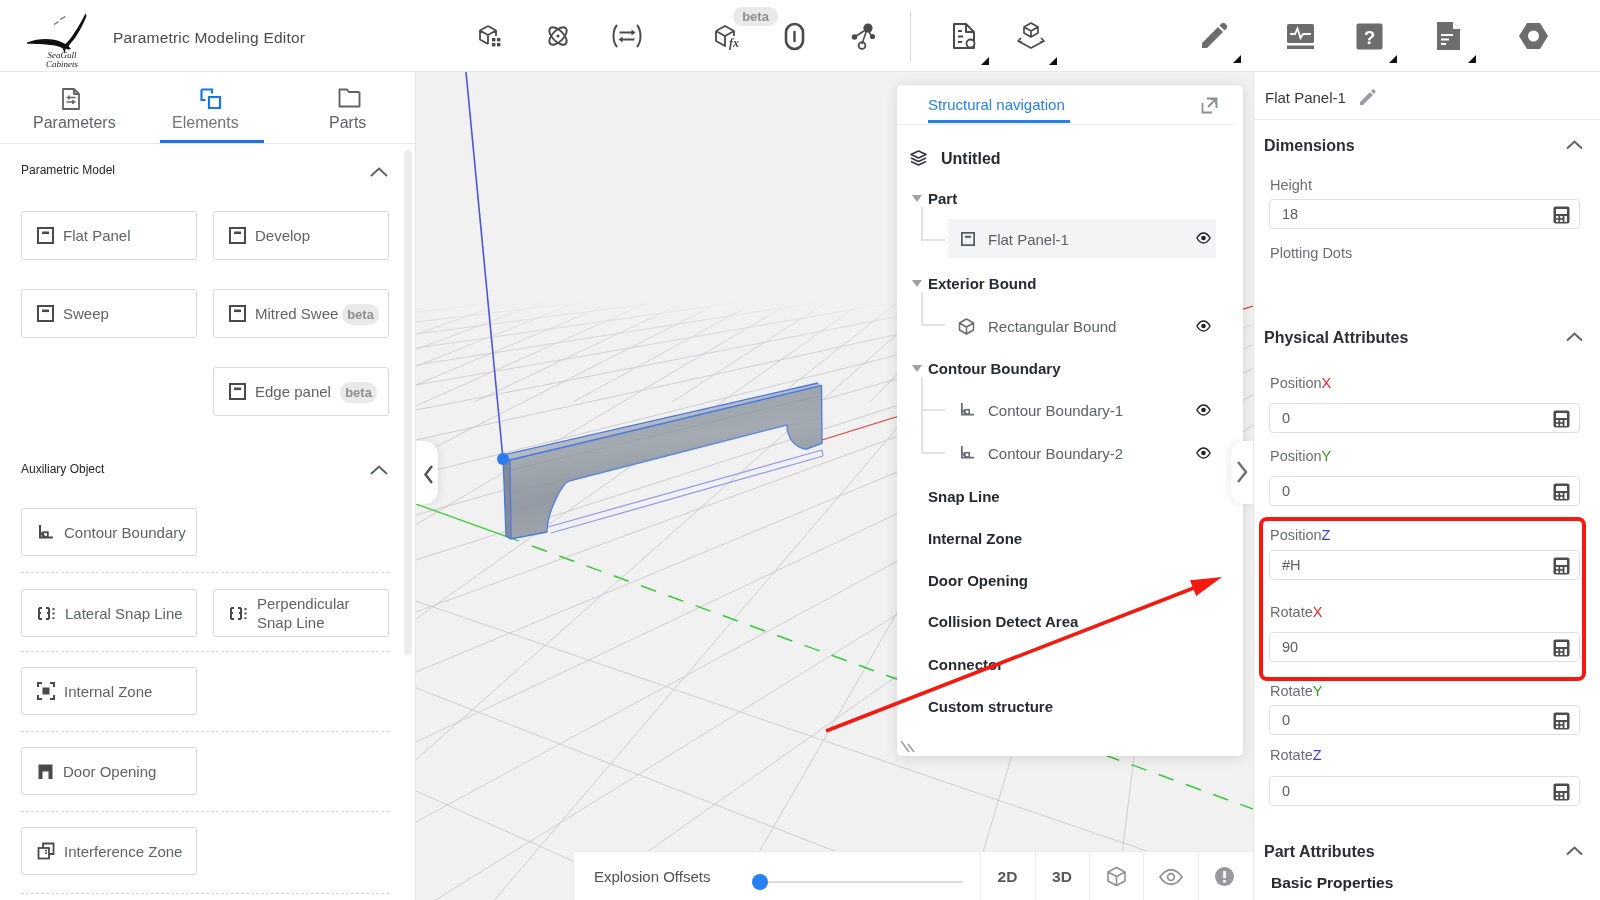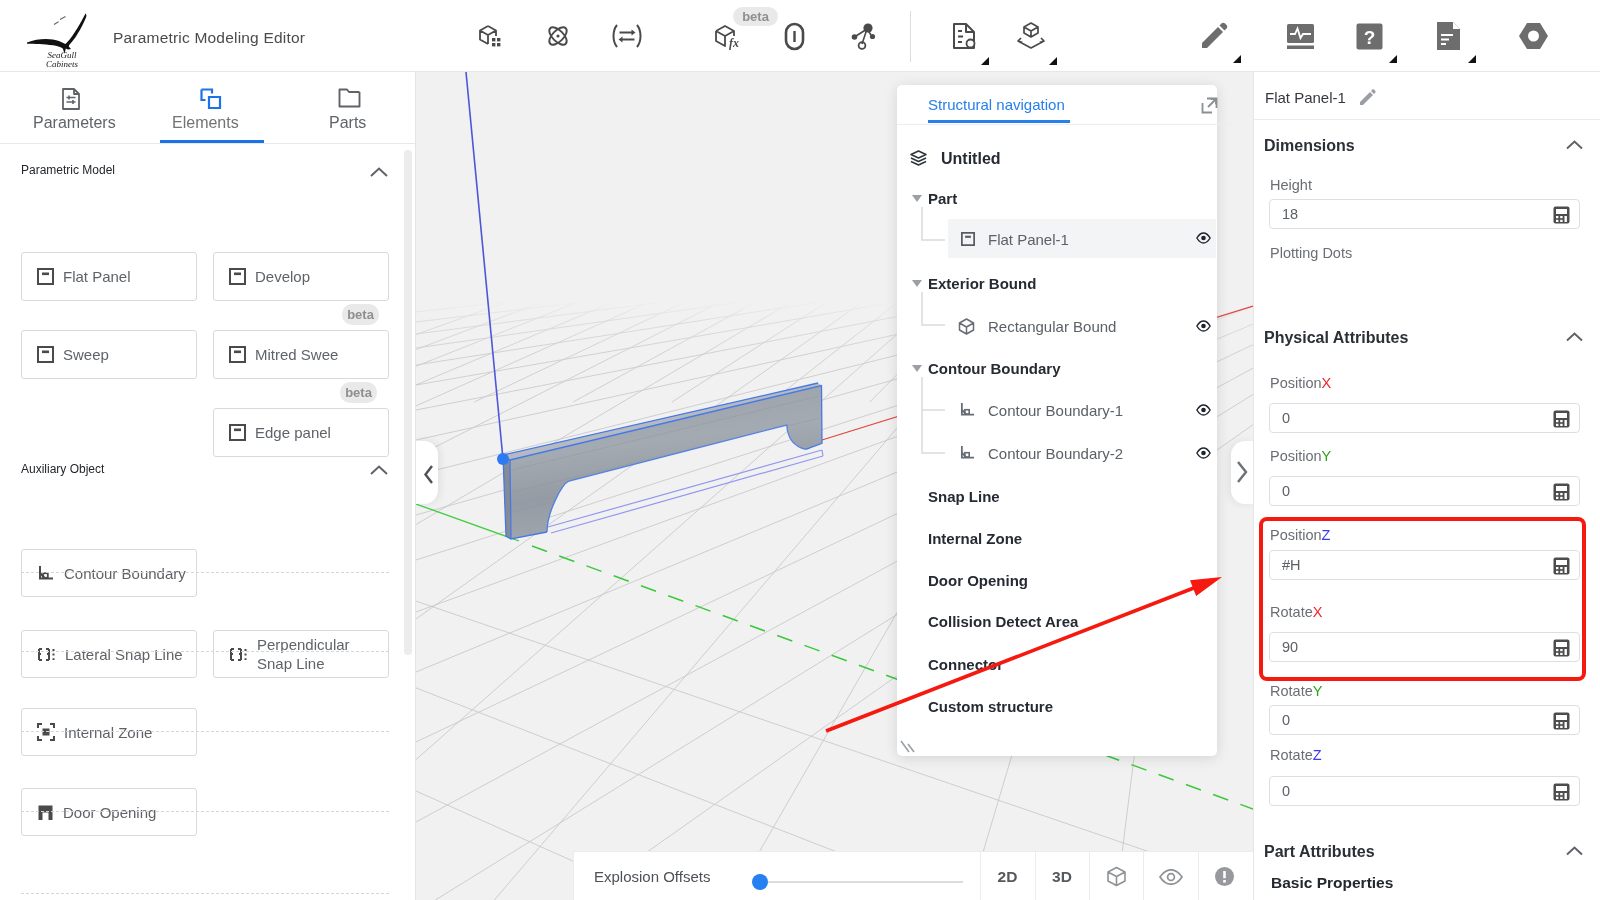--- a/index.html
+++ b/index.html
@@ -7,27 +7,27 @@
 .abs { position:absolute; }
 #header { position:absolute; left:0; top:0; width:1600px; height:72px; background:#fff; border-bottom:1px solid #e7e7e7; z-index:30; }
 #title { position:absolute; left:113px; top:29px; font-size:15.5px; color:#4b4b4b; letter-spacing:0.2px; }
 .betapill { position:absolute; background:#e9e9e9; color:#8f8f8f; font-weight:bold; border-radius:10px; text-align:center; }
 #leftpanel { position:absolute; left:0; top:72px; width:416px; height:828px; background:#fff; border-right:1px solid #e4e4e4; z-index:20; }
 .tabico { position:absolute; top:16px; }
 .tablabel { position:absolute; top:42px; font-size:16px; color:#606469; }
 #tabline { position:absolute; left:160px; top:68px; width:104px; height:3px; background:#1a73e8; }
 #tabsep { position:absolute; left:0; top:71px; width:415px; height:1px; background:#e8e8e8; }
 .sechead { position:absolute; font-size:12px; font-weight:normal; color:#23272d; }
-.lbtn { position:absolute; width:176px; height:49px; border:1px solid #d9d9d9; border-radius:3px; background:#fff; display:flex; align-items:center;margin-top:41px; }
+.lbtn { position:absolute; width:176px; height:49px; border:1px solid #d9d9d9; border-radius:3px; background:#fff; display:flex; align-items:center; }
 .lbtn .txt { font-size:15px; color:#5f6368; margin-left:9px; white-space:nowrap; }
 .lbtn svg { margin-left:15px; flex:none; }
 .dash { position:absolute; left:21px; width:368px; border-top:1px dashed #d6d6d6; }
 .chev { stroke:#5f6368; stroke-width:2; fill:none; }
 #viewport { position:absolute; left:416px; top:72px; width:837px; height:828px; background:#f1f1f2; overflow:hidden; }
-#navpanel { position:absolute; left:897px; top:85px; width:320px; height:671px; background:#fff; border-radius:5px; box-shadow:0 2px 14px rgba(0,0,0,0.12); z-index:25; }
+#navpanel { position:absolute; left:897px; top:85px; width:346px; height:671px; background:#fff; border-radius:5px; box-shadow:0 2px 14px rgba(0,0,0,0.12); z-index:25; }
 #rightpanel { position:absolute; left:1253px; top:72px; width:347px; height:828px; background:#fff; border-left:1px solid #e6e6e6; z-index:20; }
 .rlabel { position:absolute; left:16px; font-size:14.5px; color:#6a6e74; }
 .rinput { position:absolute; left:15px; width:311px; height:30px; border:1px solid #dcdfe6; border-radius:4px; background:#fff; font-size:14.5px; color:#5c6066; line-height:28px; padding-left:12px; }
 .calc { position:absolute; right:9px; top:6px; }
 .rsec { position:absolute; left:10px; font-size:16px; font-weight:bold; color:#2b2f36; }
 .rchev { position:absolute; right:17px; }
 #redbox { position:absolute; left:1259px; top:517px; width:327px; height:164px; border:4px solid #f5190f; border-radius:8px; z-index:40; }
 #redarrow { position:absolute; left:416px; top:72px; width:1184px; height:828px; z-index:41; pointer-events:none; }
 #bottombar { position:absolute; left:573px; top:851px; width:680px; height:49px; background:#fff; border-top:1px solid #ececec; border-left:1px solid #ececec; z-index:22; }
 .bsep { position:absolute; top:0; width:1px; height:49px; background:#ececec; }
@@ -237,20 +237,28 @@
       <span class="txt">Internal Zone</span>
     </div>
   <div class="dash" style="top:659px"></div>
   <div class="lbtn" style="left:21px;top:675px;height:48px">
       <svg width="17" height="17" viewBox="0 0 17 17">
         <path d="M1.5 16 L1.5 1.5 L15.5 1.5 L15.5 16 L11.5 16 L11.5 8.5 L5.5 8.5 L5.5 16 Z" fill="#4a4a4a"></path>
       </svg>
       <span class="txt">Door Opening</span>
     </div>
   <div class="dash" style="top:739px"></div>
+  <div class="lbtn" style="left:21px;top:755px;height:48px">
+      <svg width="18" height="18" viewBox="0 0 18 18">
+        <rect x="1.5" y="6" width="10.5" height="10.5" stroke="#4a4a4a" stroke-width="1.8" fill="none"></rect>
+        <path d="M6 6 L6 1.5 L16.5 1.5 L16.5 12 L12 12" stroke="#4a4a4a" stroke-width="1.8" fill="none"></path>
+        <path d="M8 8.5 L10 8.5 M8 11 L10 11" stroke="#4a4a4a" stroke-width="1.4"></path>
+      </svg>
+      <span class="txt">Interference Zone</span>
+    </div>
   <div class="dash" style="top:821px"></div>
   <div class="abs" style="left:404px;top:78px;width:8px;height:505px;background:#ececec;border-radius:4px"></div>
 </div>
 <div id="viewport">
   <svg width="837" height="828" viewBox="0 0 837 828">
     <defs>
       <clipPath id="gclip">
           <rect x="0" y="0" width="837" height="828"></rect>
         </clipPath>
       <linearGradient id="fade" x1="0" y1="0" x2="0" y2="1">

